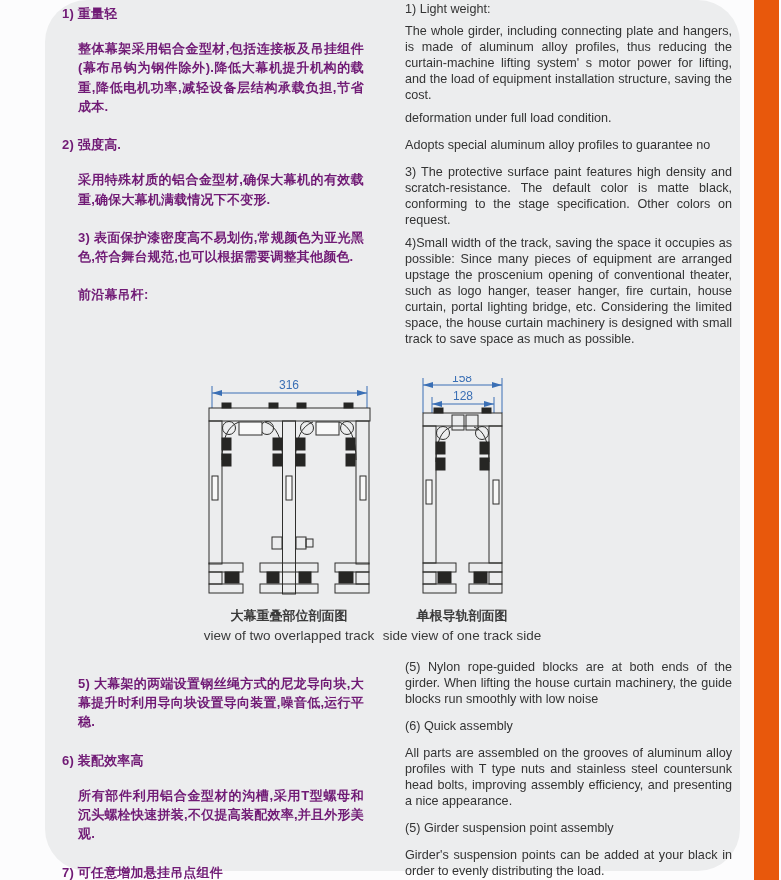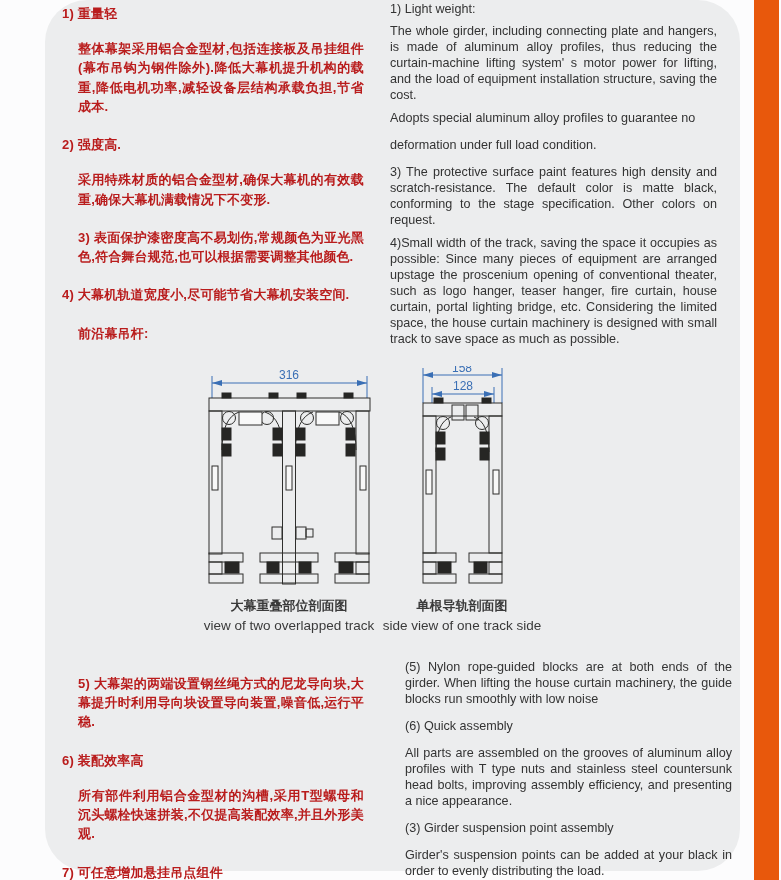--- a/index.html
+++ b/index.html
@@ -11,35 +11,35 @@
   }
   .panel{
     position:absolute;left:45px;top:0;width:695px;height:871px;
     background:#ecedee;border-radius:42px;
   }
   .accent-bar{
     position:absolute;left:754px;top:0;width:25px;height:880px;
     background:#e8580c;
   }
   
-  .col{position:absolute;text-align:justify;color:#b91c1c;}
+  .col{position:absolute;text-align:justify;color:#701a75;}
   .col-zh-top{left:62px;top:4px;width:318px;}
-  .col-en-top{left:390px;top:2px;width:327px;}
+  .col-en-top{left:405px;top:2px;width:327px;}
   .col-zh-bot{left:62px;top:658px;width:318px;}
   .col-en-bot{left:405px;top:660px;width:327px;}
   .zh{font-size:13px;line-height:1.48;font-weight:600;letter-spacing:.2px;}
   .zh .block{margin:0 0 19px;}
   .zh .hd{margin:0;}
   .zh p{margin:16px;}
   .en{font-size:12.6px;line-height:1.27;color:#333;}
   .en p{margin:0 0 7px;}
   .en p.hd{margin:0 0 6px;}
   .en p.spaced{margin:0 0 11px;}
   
-  .diagram{position:absolute;left:185px;top:366px;width:390px;height:276px;text-decoration:underline;}
+  .diagram{position:absolute;left:185px;top:376px;width:390px;height:276px;text-decoration:underline;}
   .diagram svg{display:block;}
   text.dim{font-size:12px;fill:#3a6fb5;font-family:"Liberation Sans",sans-serif;}
   text.cap-zh{font-size:13px;fill:#3a3a3a;font-weight:700;font-family:"Liberation Sans",sans-serif;}
   text.cap-en{font-size:13.5px;fill:#3a3a3a;font-family:"Liberation Sans",sans-serif;}
   .oln{stroke:#2f2f2d;stroke-width:1;fill:none;}
   .dimln{stroke:#3a6fb5;stroke-width:1;fill:none;}
   .dimar{fill:#3a6fb5;stroke:none;}
   .blk{fill:#262624;stroke:#262624;}
   .lite{fill:#f8f8f8;stroke:#2f2f2d;stroke-width:1;}
 </style>
@@ -55,32 +55,31 @@
     <p>整体幕架采用铝合金型材,包括连接板及吊挂组件(幕布吊钩为钢件除外).降低大幕机提升机构的载重,降低电机功率,减轻设备层结构承载负担,节省成本.</p>
   </div>
   <div class="block">
     <p class="hd">2) 强度高.</p>
     <p>采用特殊材质的铝合金型材,确保大幕机的有效载重,确保大幕机满载情况下不变形.</p>
   </div>
   <div class="block">
     <p>3) 表面保护漆密度高不易划伤,常规颜色为亚光黑色,符合舞台规范,也可以根据需要调整其他颜色.</p>
   </div>
   <div class="block">
-    <p class="hd">4) 大幕机轨道宽度小,尽可能节省大幕机安装空间.</p>
   </div>
   <div class="block">
     <p>前沿幕吊杆:</p>
   </div>
 </div>
 
 <div class="col col-en-top en">
   <p class="hd">1) Light weight:</p>
   <p>The whole girder, including connecting plate and hangers, is made of aluminum alloy profiles, thus reducing the curtain-machine lifting system' s motor power for lifting, and the load of equipment installation structure, saving the cost.</p>
+  <p class="spaced">deformation under full load condition.</p>
   <p class="spaced">Adopts special aluminum alloy profiles to guarantee no</p>
-  <p class="spaced">deformation under full load condition.</p>
   <p>3) The protective surface paint features high density and scratch-resistance. The default color is matte black, conforming to the stage specification. Other colors on request.</p>
   <p>4)Small width of the track, saving the space it occupies as possible: Since many pieces of equipment are arranged upstage the proscenium opening of conventional theater, such as logo hanger, teaser hanger, fire curtain, house curtain, portal lighting bridge, etc. Considering the limited space, the house curtain machinery is designed with small track to save space as much as possible.</p>
 </div>
 
 <div class="diagram">
 <svg width="390" height="276" viewBox="0 0 390 276" xmlns="http://www.w3.org/2000/svg">
   <defs>
     <pattern id="h1" patternUnits="userSpaceOnUse" width="5" height="5" patternTransform="rotate(45)">
       <line x1="0" y1="0" x2="0" y2="5" stroke="#3a3a38" stroke-width="1.2"></line>
     </pattern>
@@ -223,15 +222,15 @@
   <div class="block">
     <p class="hd">7) 可任意增加悬挂吊点组件</p>
     <p>大幕架过长,为均匀分配承重而考虑时,常规颜色为亚光黑色.</p>
   </div>
 </div>
 
 <div class="col col-en-bot en">
   <p class="spaced">(5) Nylon rope-guided blocks are at both ends of the girder. When lifting the house curtain machinery, the guide blocks run smoothly with low noise</p>
   <p class="hd spaced">(6) Quick assembly</p>
   <p class="spaced">All parts are assembled on the grooves of aluminum alloy profiles with T type nuts and stainless steel countersunk head bolts, improving assembly efficiency, and presenting a nice appearance.</p>
-  <p class="hd spaced">(3) Girder suspension point assembly</p>
+  <p class="hd spaced">(5) Girder suspension point assembly</p>
   <p>Girder's suspension points can be added at your black in order to evenly distributing the load.</p>
 </div>
 
 </body></html>

